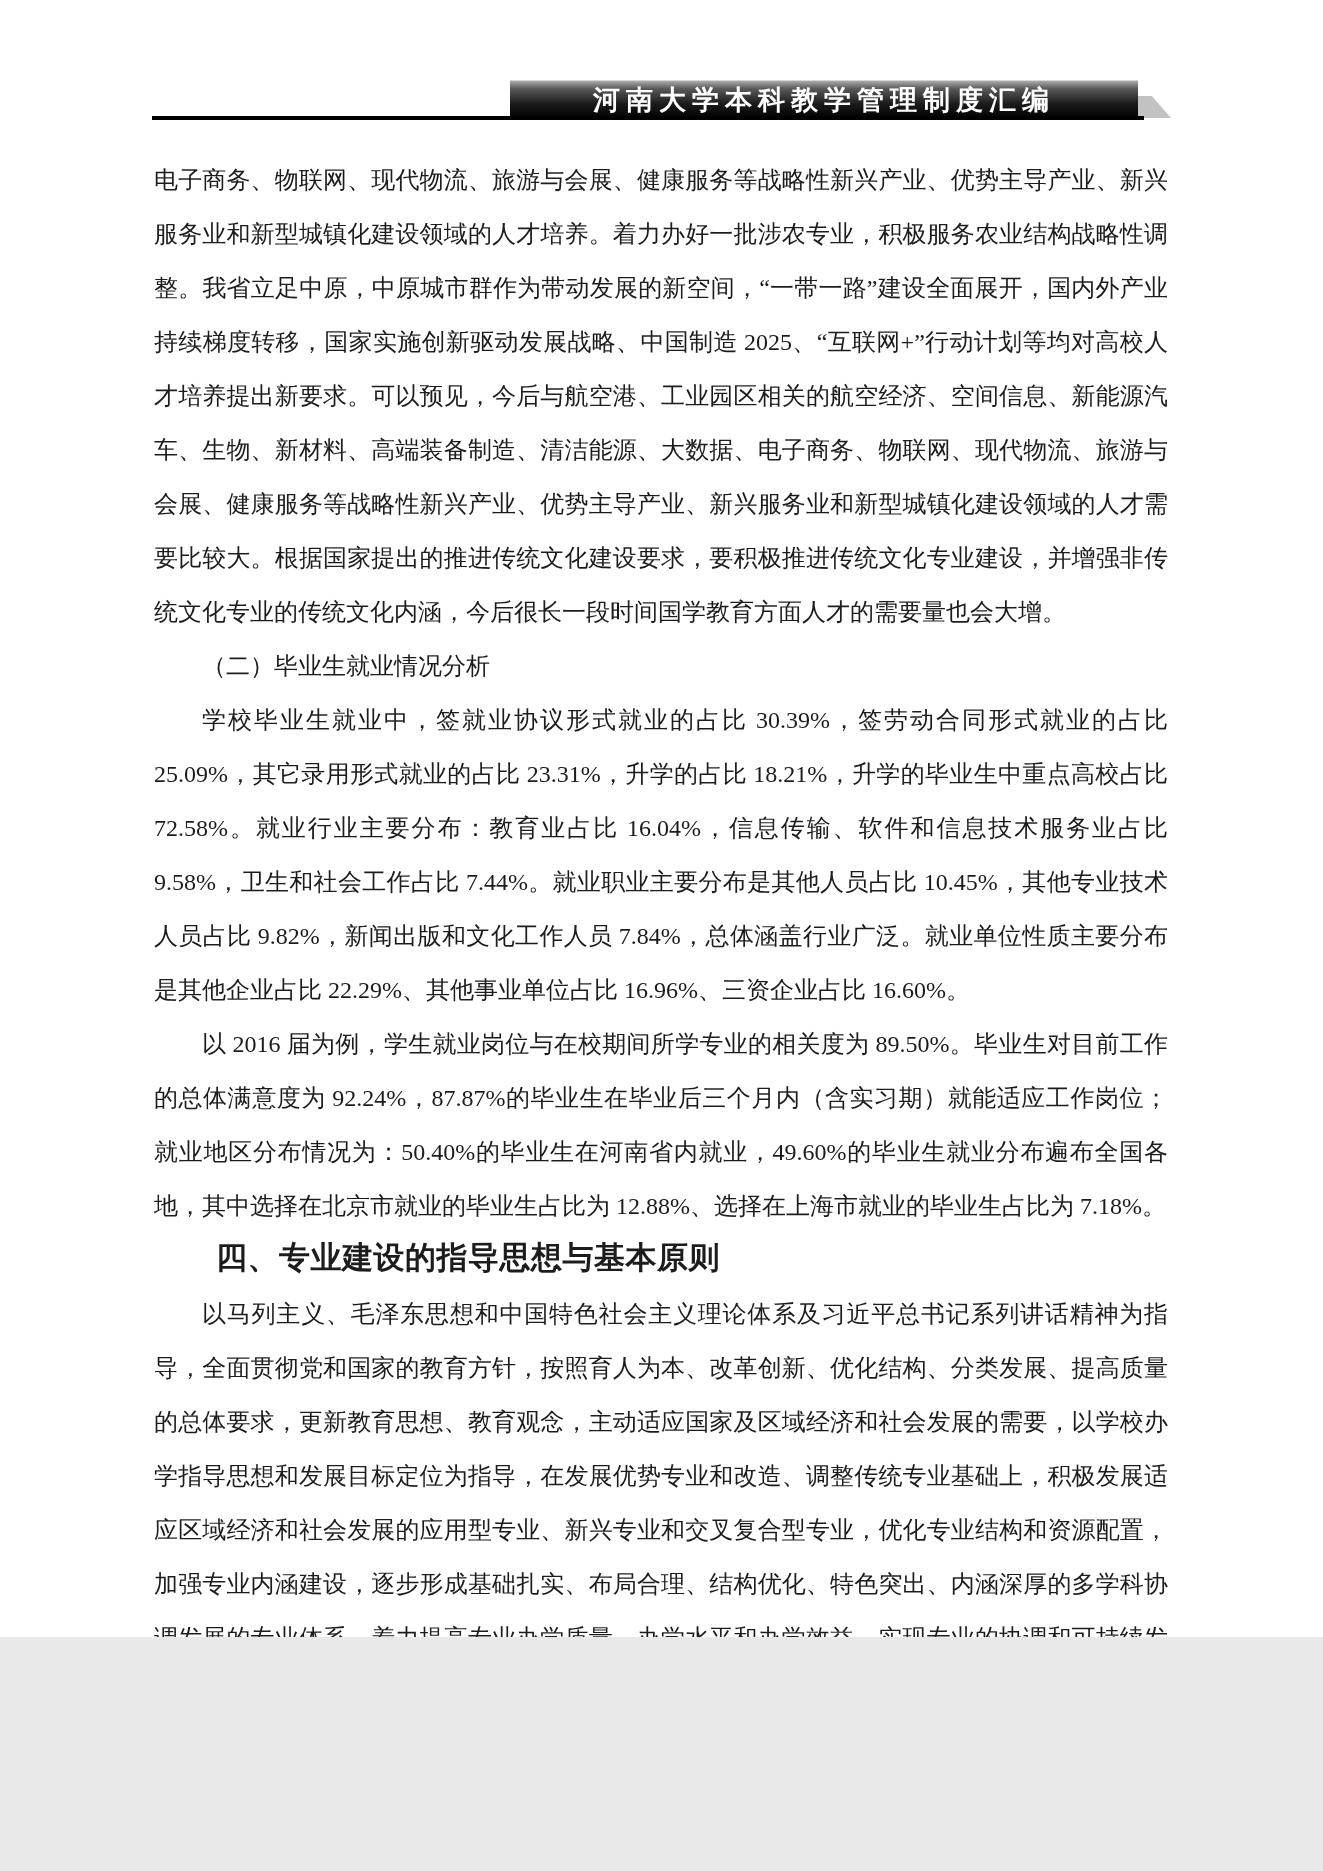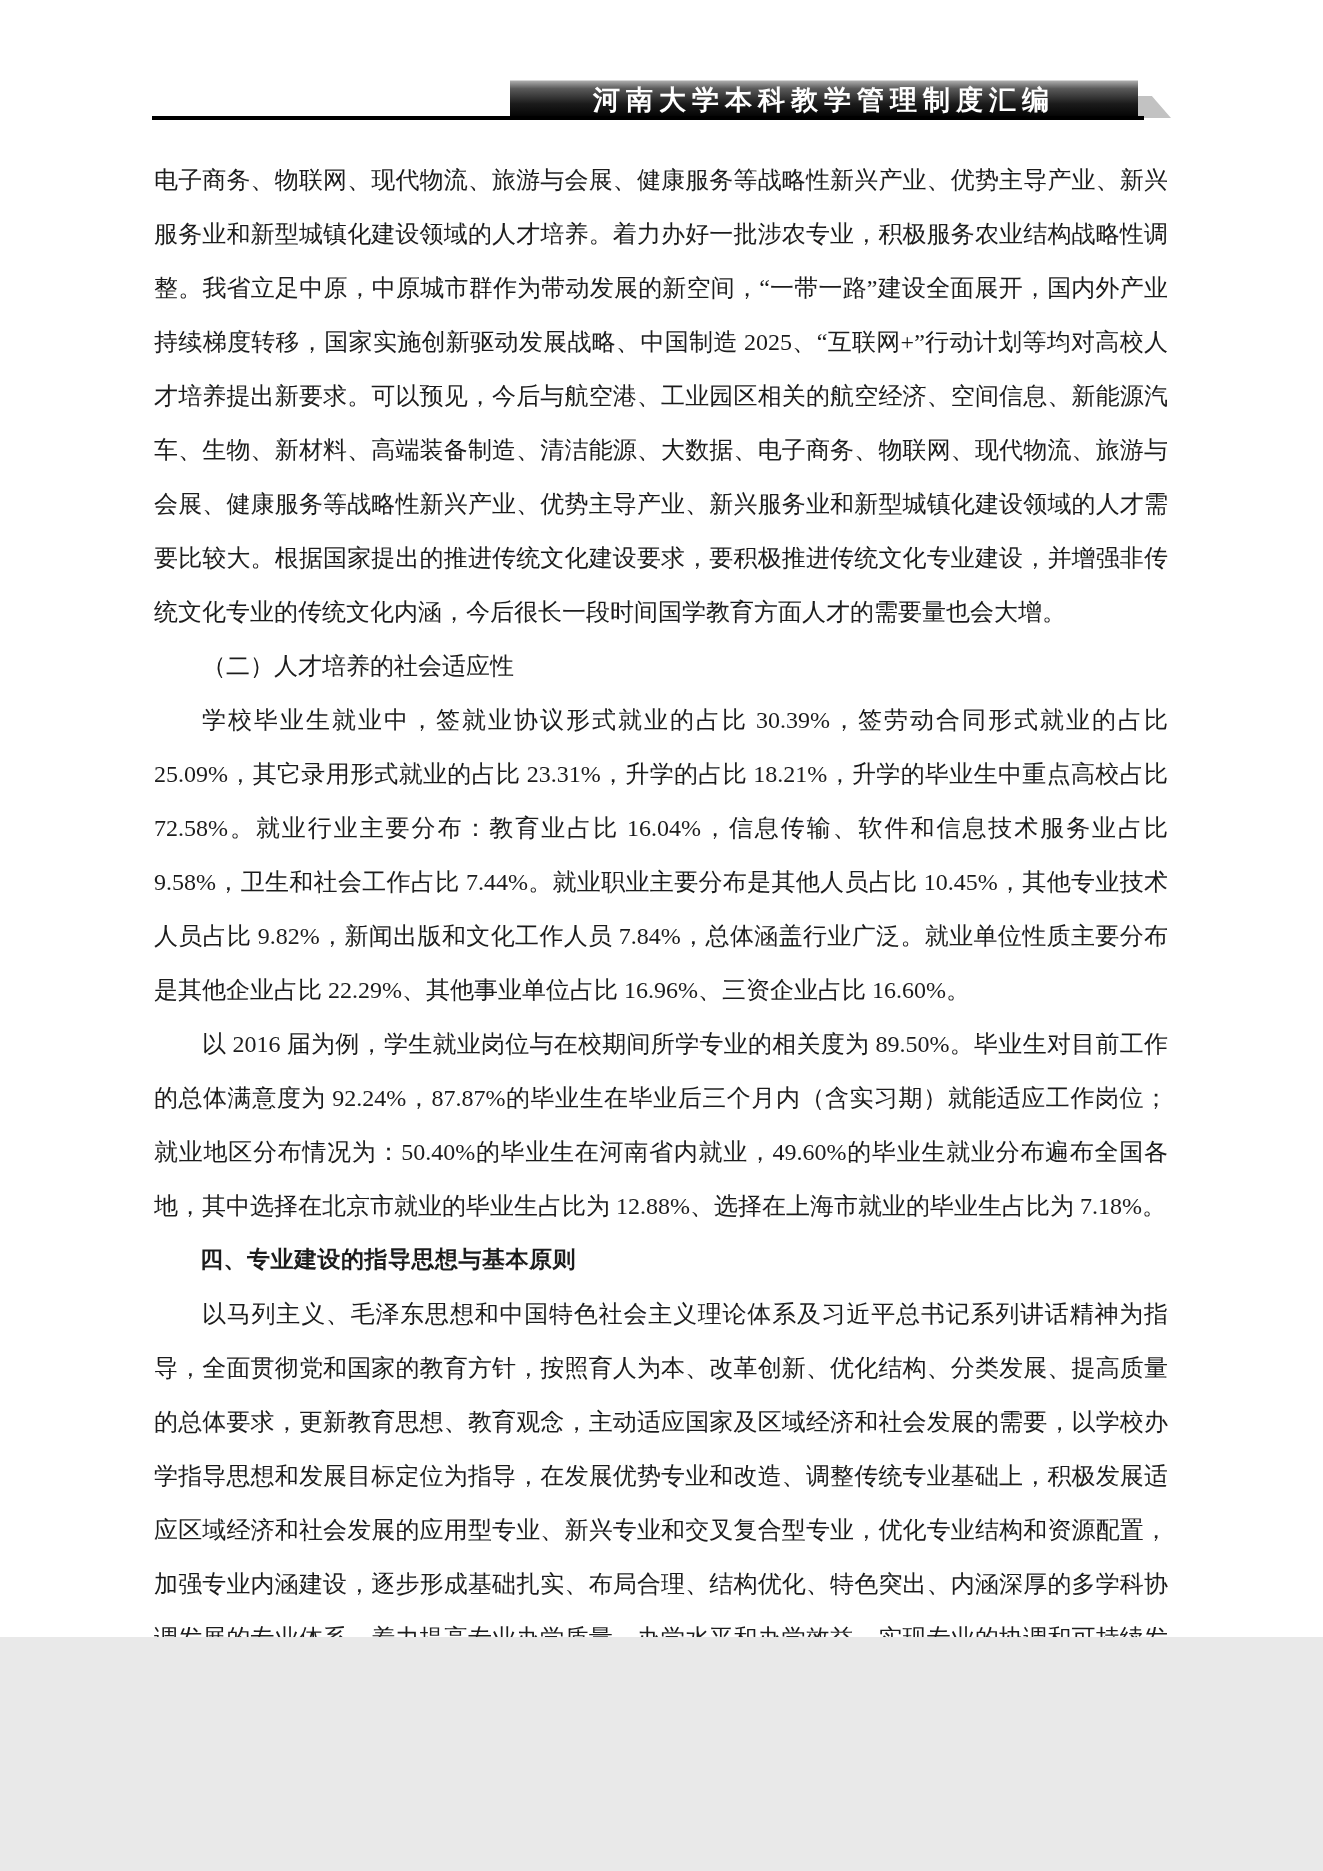--- a/index.html
+++ b/index.html
@@ -37,22 +37,22 @@
   .content{
     position:absolute;left:154px;top:153px;width:1014px;
     font-size:24px;line-height:54px;
     text-align:justify;
   }
   .content p{margin:0;padding:0;}
   .content p.body{text-indent:2em;}
   .content p.sub{text-indent:2em;}
   .content p.h1b{
     text-indent:2em;font-weight:bold;
-    font-family:Liberation Serif, serif;
-    font-size:23px;letter-spacing:.5px;
+    font-family:Liberation Mono, monospace;
+    font-size:31px;letter-spacing:.5px;
   }
   
   .footer-scroll{
     position:absolute;left:1003px;top:1710px;width:135px;height:102px;
   }
   .footer-scroll text{
     font-family:"Liberation Sans","DejaVu Sans",sans-serif;
     font-size:30px;fill:#63636d;
   }
 </style>
@@ -64,21 +64,21 @@
   <div>
     <div class="hdr-arrow"></div>
     <div class="hdr-banner">
       <span>河南大学本科教学管理制度汇编</span>
     </div>
     <div class="hdr-rule"></div>
   </div>
 
   <div class="content">
     <p class="cont">电子商务、物联网、现代物流、旅游与会展、健康服务等战略性新兴产业、优势主导产业、新兴服务业和新型城镇化建设领域的人才培养。着力办好一批涉农专业，积极服务农业结构战略性调整。我省立足中原，中原城市群作为带动发展的新空间，“一带一路”建设全面展开，国内外产业持续梯度转移，国家实施创新驱动发展战略、中国制造 2025、“互联网+”行动计划等均对高校人才培养提出新要求。可以预见，今后与航空港、工业园区相关的航空经济、空间信息、新能源汽车、生物、新材料、高端装备制造、清洁能源、大数据、电子商务、物联网、现代物流、旅游与会展、健康服务等战略性新兴产业、优势主导产业、新兴服务业和新型城镇化建设领域的人才需要比较大。根据国家提出的推进传统文化建设要求，要积极推进传统文化专业建设，并增强非传统文化专业的传统文化内涵，今后很长一段时间国学教育方面人才的需要量也会大增。</p>
-    <p class="sub">（二）人才培养的社会适应性</p>
+    <p class="sub">（二）毕业生就业情况分析</p>
     <p class="body">学校毕业生就业中，签就业协议形式就业的占比 30.39%，签劳动合同形式就业的占比 25.09%，其它录用形式就业的占比 23.31%，升学的占比 18.21%，升学的毕业生中重点高校占比 72.58%。就业行业主要分布：教育业占比 16.04%，信息传输、软件和信息技术服务业占比 9.58%，卫生和社会工作占比 7.44%。就业职业主要分布是其他人员占比 10.45%，其他专业技术人员占比 9.82%，新闻出版和文化工作人员 7.84%，总体涵盖行业广泛。就业单位性质主要分布是其他企业占比 22.29%、其他事业单位占比 16.96%、三资企业占比 16.60%。</p>
     <p class="body">以 2016 届为例，学生就业岗位与在校期间所学专业的相关度为 89.50%。毕业生对目前工作的总体满意度为 92.24%，87.87%的毕业生在毕业后三个月内（含实习期）就能适应工作岗位；就业地区分布情况为：50.40%的毕业生在河南省内就业，49.60%的毕业生就业分布遍布全国各地，其中选择在北京市就业的毕业生占比为 12.88%、选择在上海市就业的毕业生占比为 7.18%。</p>
     <p class="h1b">四、专业建设的指导思想与基本原则</p>
     <p class="body">以马列主义、毛泽东思想和中国特色社会主义理论体系及习近平总书记系列讲话精神为指导，全面贯彻党和国家的教育方针，按照育人为本、改革创新、优化结构、分类发展、提高质量的总体要求，更新教育思想、教育观念，主动适应国家及区域经济和社会发展的需要，以学校办学指导思想和发展目标定位为指导，在发展优势专业和改造、调整传统专业基础上，积极发展适应区域经济和社会发展的应用型专业、新兴专业和交叉复合型专业，优化专业结构和资源配置，加强专业内涵建设，逐步形成基础扎实、布局合理、结构优化、特色突出、内涵深厚的多学科协调发展的专业体系，着力提高专业办学质量、办学水平和办学效益，实现专业的协调和可持续发展，在创办“双一流”大学目标的指引下，着力建设一批具有鲜明特色和较高社会声誉的名牌专业，使学科专业结构布局更趋合理，教学资源配置更趋科学，人才培养的社会适应性、地区适应性显著增强，努力打造人才培养的“河大品牌”。</p>
     <p class="sub">（二）教育业占比</p>
     <p class="body">专业设置和调整严格按照国家要求，以教育部颁布的《签就业协议形式就业的占比》（以</p>
   </div>
 
   <svg class="footer-scroll" viewBox="0 0 135 102" aria-hidden="true">
     <g fill="#ffffff" stroke="#9b9b9b" stroke-width="2.5" stroke-linejoin="round">

